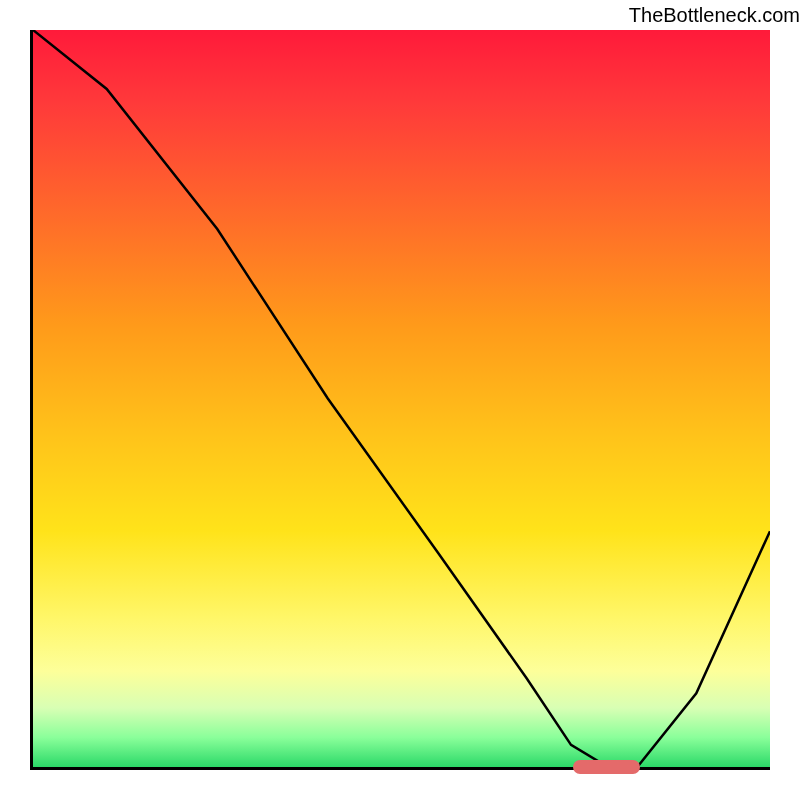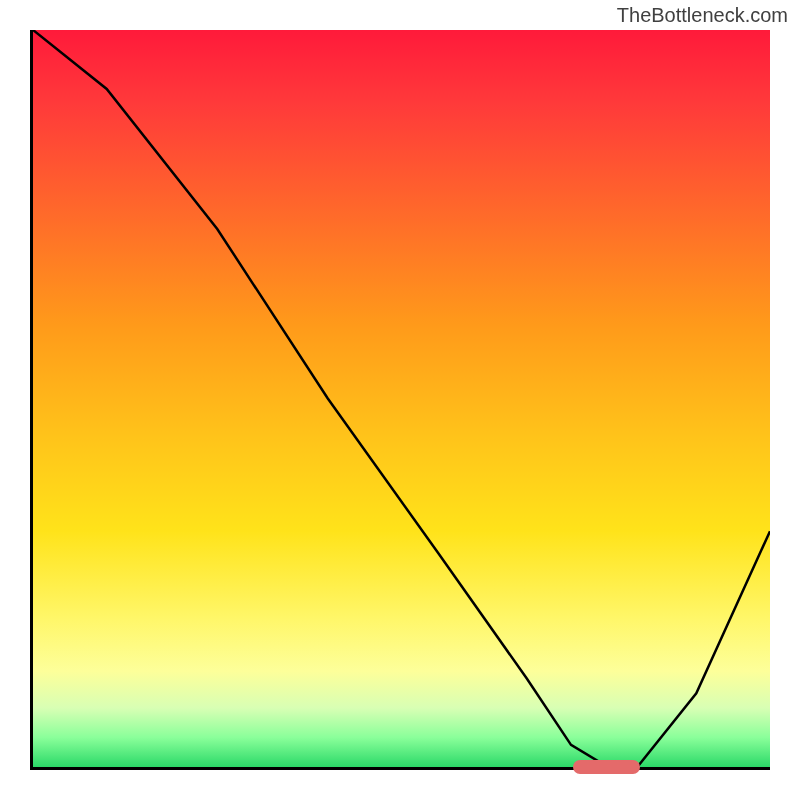--- a/index.html
+++ b/index.html
@@ -11,23 +11,23 @@
     font-family: Arial, Helvetica, sans-serif;
   }
   .container {
     position: relative;
     width: 800px;
     height: 800px;
   }
   .watermark {
     position: absolute;
     top: 4px;
-    right: 12px;
+    right: 0;
     font-size: 20px;
-    color: #404040;
+    color: #000000;
     font-weight: 500;
     z-index: 10;
   }
   .plot-area {
     position: absolute;
     left: 30px;
     top: 30px;
     width: 740px;
     height: 740px;
     border: 3px solid #000;

